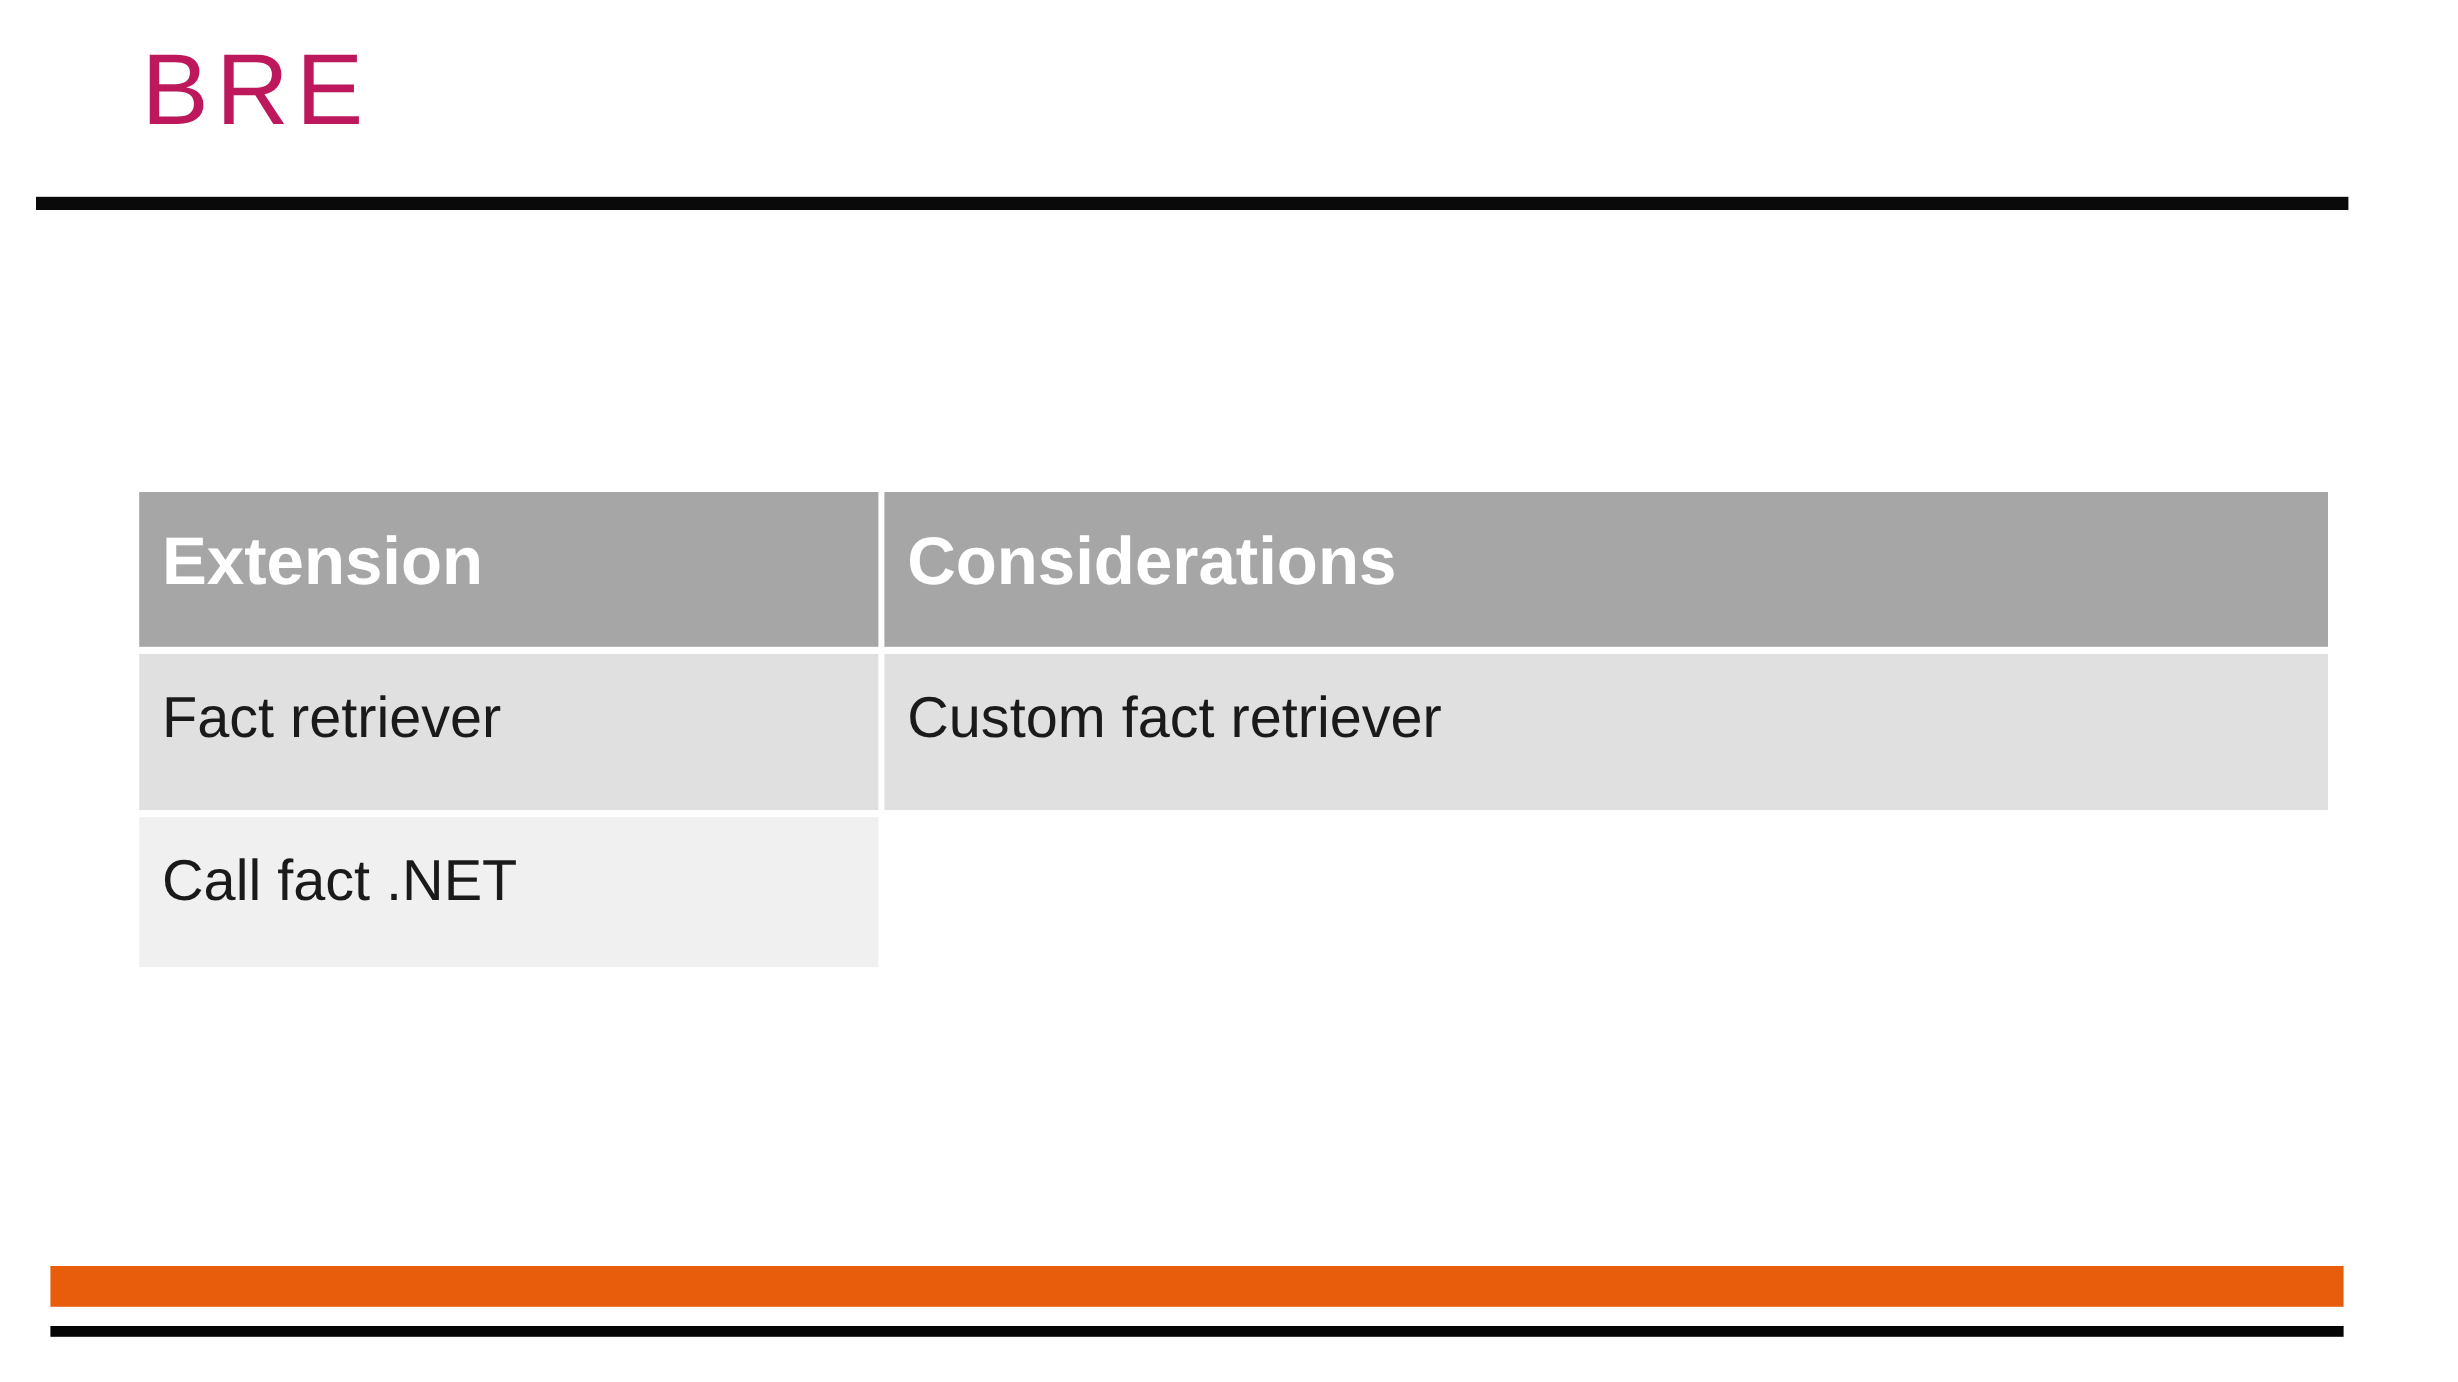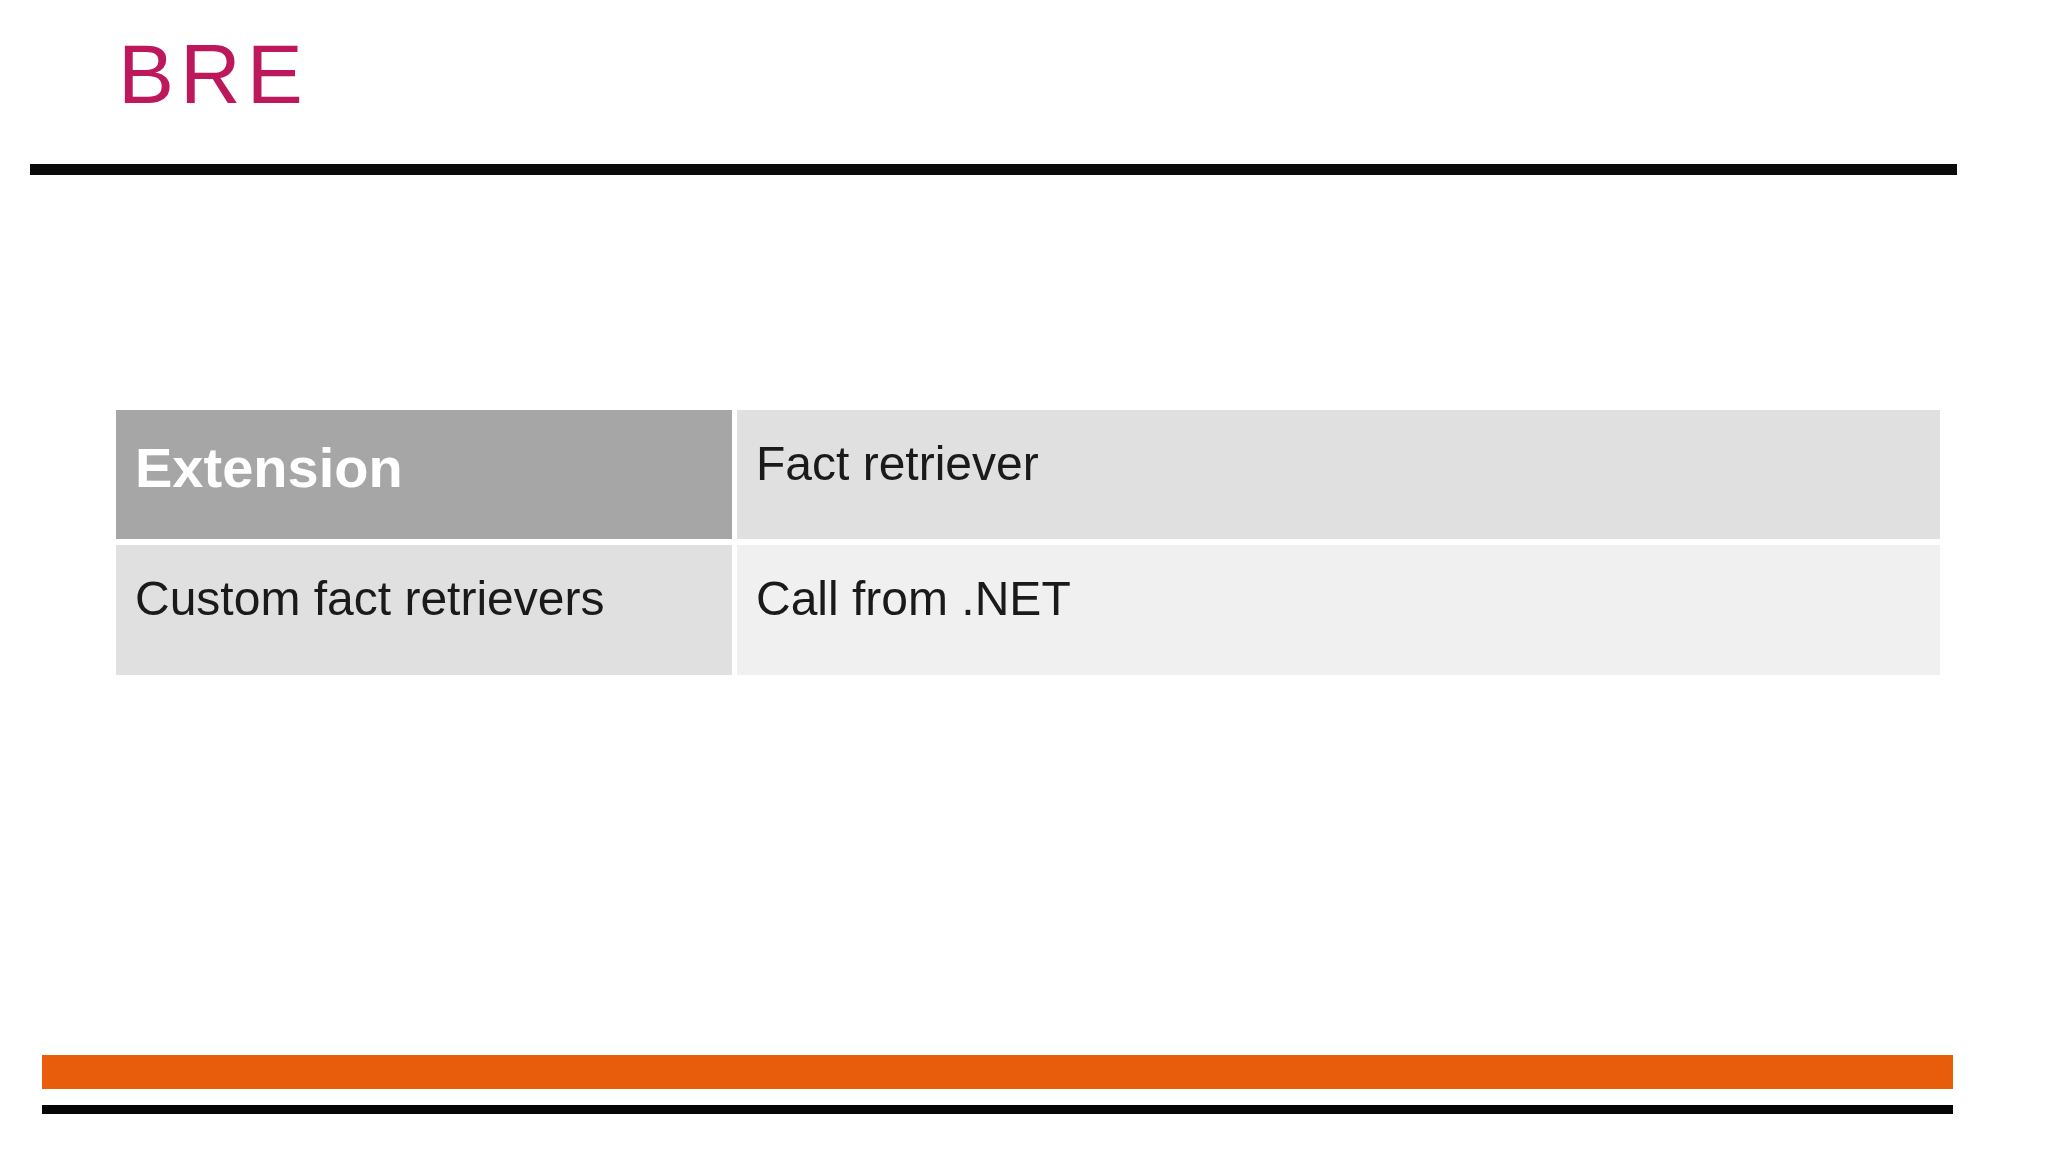--- a/index.html
+++ b/index.html
@@ -84,24 +84,25 @@
 <body>
 
 <div class="slide">
 
   <div class="slide-title">BRE</div>
 
   <div class="title-rule"></div>
 
   <div class="data-table">
     <div class="cell header">Extension</div>
+    <div class="cell header">Considerations</div>
 
     <div class="cell row-a">Fact retriever</div>
-    <div class="cell row-a">Custom fact retrievers</div>
+    <div class="cell row-a">Custom fact retriever</div>
 
-    <div class="cell row-b">Call from .NET</div>
+    <div class="cell row-b">Call fact .NET</div>
   </div>
 
   <div class="accent-bar"></div>
 
   <div class="footer-rule"></div>
 
 </div>
 
 </body></html>

